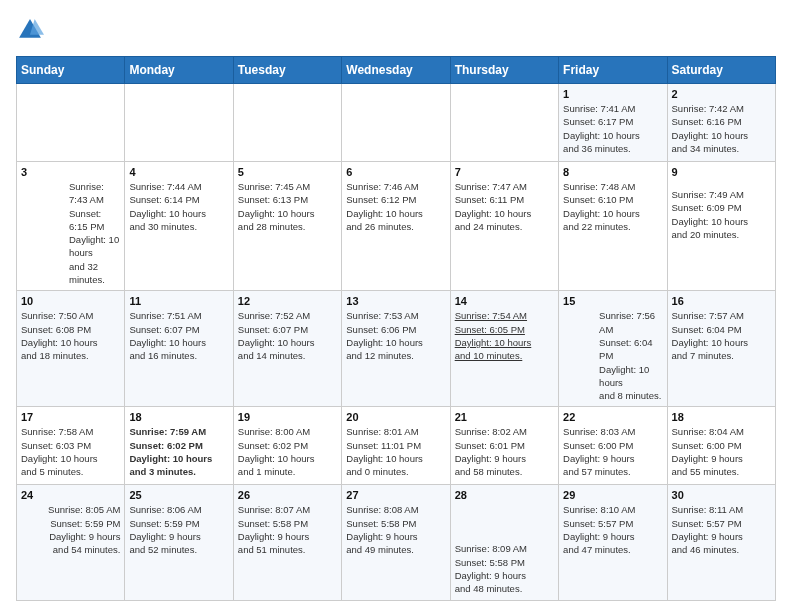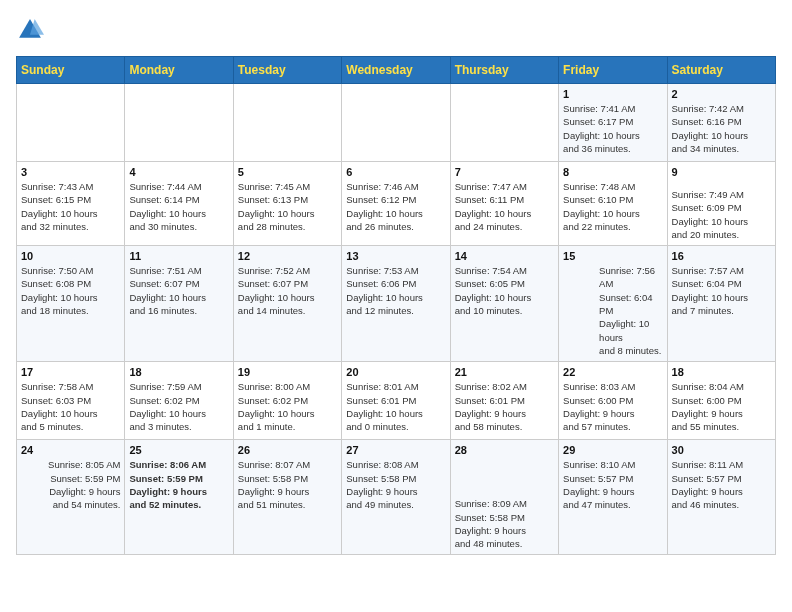--- a/index.html
+++ b/index.html
@@ -44,21 +44,21 @@
       font-size: 14px;
       color: #555;
     }
     table {
       width: 100%;
       border-collapse: collapse;
       font-size: 10px;
     }
     thead th {
       background-color: #2874bb;
-      color: #fde047;
+      color: #ffffff;
       padding: 6px 4px;
       text-align: left;
       font-size: 12px;
       font-weight: bold;
       border: 1px solid #1a5e9e;
     }
     tbody td {
       border: 1px solid #ccc;
       vertical-align: top;
       padding: 4px;
@@ -134,21 +134,21 @@
           <div class="day-num">2</div>
           <div class="day-info" style="white-space: pre-line;">Sunrise: 7:42 AM
 Sunset: 6:16 PM
 Daylight: 10 hours
 and 34 minutes.</div>
         </td>
       </tr>
       <tr>
         <td>
           <div class="day-num">3</div>
-          <div class="day-info" style="white-space: pre-line;">Sunrise: 7:43 AM
+          <div class="day-info" style="white-space: pre-line; margin-left: 48px;">Sunrise: 7:43 AM
 Sunset: 6:15 PM
 Daylight: 10 hours
 and 32 minutes.</div>
         </td>
         <td>
           <div class="day-num">4</div>
           <div class="day-info" style="white-space: pre-line;">Sunrise: 7:44 AM
 Sunset: 6:14 PM
 Daylight: 10 hours
 and 30 minutes.</div>
@@ -213,21 +213,21 @@
         </td>
         <td>
           <div class="day-num">13</div>
           <div class="day-info" style="white-space: pre-line;">Sunrise: 7:53 AM
 Sunset: 6:06 PM
 Daylight: 10 hours
 and 12 minutes.</div>
         </td>
         <td>
           <div class="day-num">14</div>
-          <div class="day-info" style="white-space: pre-line;">Sunrise: 7:54 AM
+          <div class="day-info" style="white-space: pre-line; text-decoration: underline;">Sunrise: 7:54 AM
 Sunset: 6:05 PM
 Daylight: 10 hours
 and 10 minutes.</div>
         </td>
         <td>
           <div class="day-num">15</div>
           <div class="day-info" style="white-space: pre-line; margin-left: 36px;">Sunrise: 7:56 AM
 Sunset: 6:04 PM
 Daylight: 10 hours
 and 8 minutes.</div>
@@ -243,36 +243,36 @@
       <tr>
         <td>
           <div class="day-num">17</div>
           <div class="day-info" style="white-space: pre-line;">Sunrise: 7:58 AM
 Sunset: 6:03 PM
 Daylight: 10 hours
 and 5 minutes.</div>
         </td>
         <td>
           <div class="day-num">18</div>
-          <div class="day-info" style="white-space: pre-line;">Sunrise: 7:59 AM
+          <div class="day-info" style="white-space: pre-line; font-weight: bold;">Sunrise: 7:59 AM
 Sunset: 6:02 PM
 Daylight: 10 hours
 and 3 minutes.</div>
         </td>
         <td>
           <div class="day-num">19</div>
           <div class="day-info" style="white-space: pre-line;">Sunrise: 8:00 AM
 Sunset: 6:02 PM
 Daylight: 10 hours
 and 1 minute.</div>
         </td>
         <td>
           <div class="day-num">20</div>
           <div class="day-info" style="white-space: pre-line;">Sunrise: 8:01 AM
-Sunset: 6:01 PM
+Sunset: 11:01 PM
 Daylight: 10 hours
 and 0 minutes.</div>
         </td>
         <td>
           <div class="day-num">21</div>
           <div class="day-info" style="white-space: pre-line;">Sunrise: 8:02 AM
 Sunset: 6:01 PM
 Daylight: 9 hours
 and 58 minutes.</div>
         </td>
@@ -294,21 +294,21 @@
       <tr>
         <td>
           <div class="day-num">24</div>
           <div class="day-info" style="white-space: pre-line; text-align: right;">Sunrise: 8:05 AM
 Sunset: 5:59 PM
 Daylight: 9 hours
 and 54 minutes.</div>
         </td>
         <td>
           <div class="day-num">25</div>
-          <div class="day-info" style="white-space: pre-line; font-weight: bold;">Sunrise: 8:06 AM
+          <div class="day-info" style="white-space: pre-line;">Sunrise: 8:06 AM
 Sunset: 5:59 PM
 Daylight: 9 hours
 and 52 minutes.</div>
         </td>
         <td>
           <div class="day-num">26</div>
           <div class="day-info" style="white-space: pre-line;">Sunrise: 8:07 AM
 Sunset: 5:58 PM
 Daylight: 9 hours
 and 51 minutes.</div>

